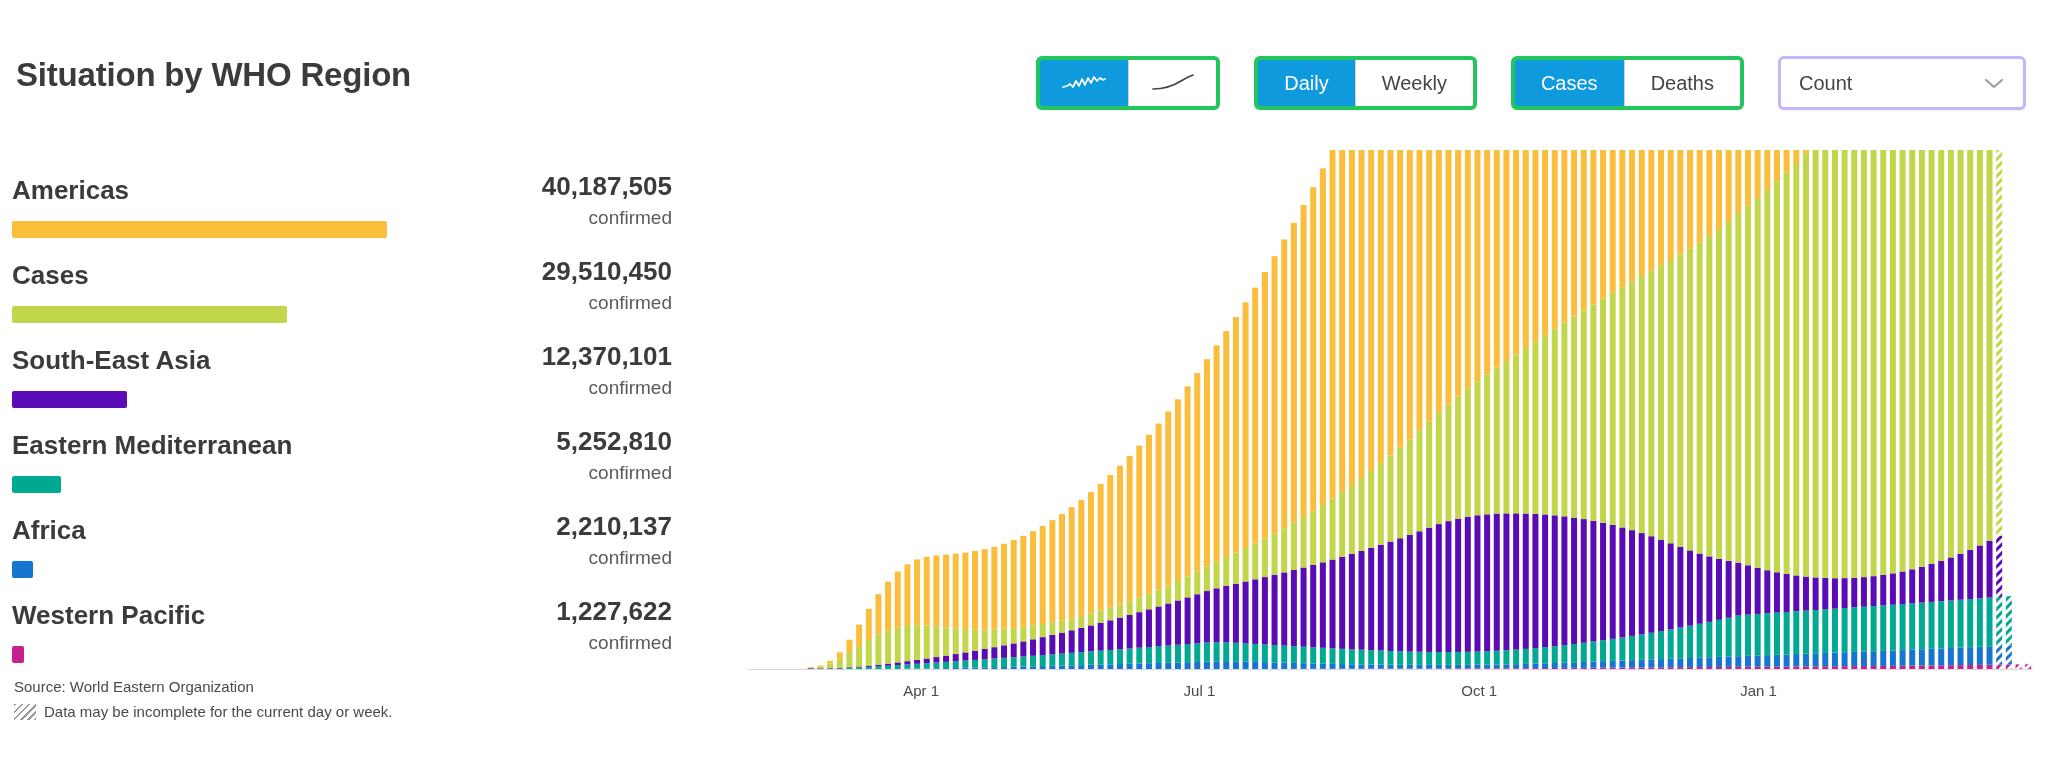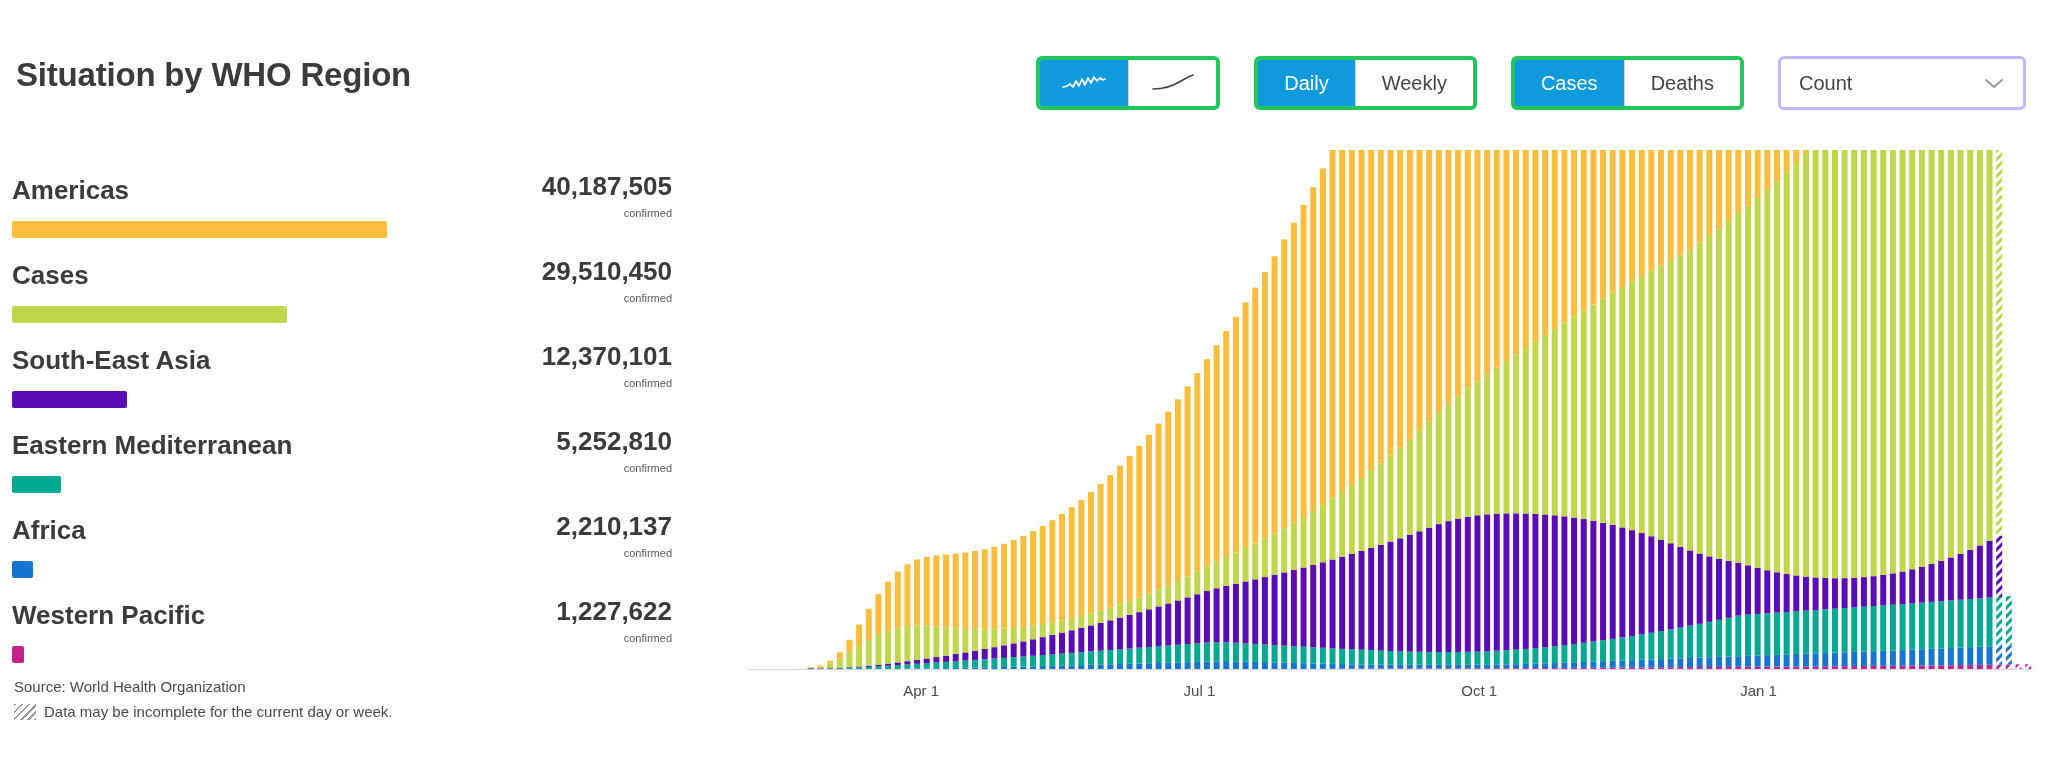--- a/index.html
+++ b/index.html
@@ -62,21 +62,21 @@
     position: absolute; left: 0; top: 6px;
     font-size: 26px; font-weight: bold; color: #3b3b3b;
   }
   .region-value {
     position: absolute; right: 0; top: 2px;
     font-size: 26px; font-weight: bold; color: #3b3b3b;
     text-align: right;
   }
   .region-sub {
     position: absolute; right: 0; top: 38px;
-    font-size: 11px; color: #5a5a5a;
+    font-size: 19px; color: #5a5a5a;
   }
   .region-bar {
     position: absolute; left: 0; top: 52px; height: 17px;
     border-radius: 2px;
   }
 
   .source {
     position: absolute; left: 14px; top: 676px;
     font-size: 15px; color: #4a4a4a; line-height: 1.45;
   }
@@ -190,21 +190,21 @@
       </div>
       <div class="region">
         <div class="region-name">Western Pacific</div>
         <div class="region-value">1,227,622</div>
         <div class="region-sub">confirmed</div>
         <div class="region-bar" style="width: 12px; background: rgb(199, 33, 143);"></div>
       </div>
     </div>
 
   <div class="source">
-    <div>Source:  World Health Organization</div>
+    <div>Source:  World Eastern Organization</div>
     <div class="source-row2">
       <span class="hatch-swatch"></span>
       <span>Data may be incomplete for the current day or week.</span>
     </div>
   </div>
 
   <div class="chart-area">
     <div class="plot">
       <svg id="chart-svg" width="1285" height="520" viewBox="0 0 1285 520" preserveAspectRatio="none">
           <defs>

